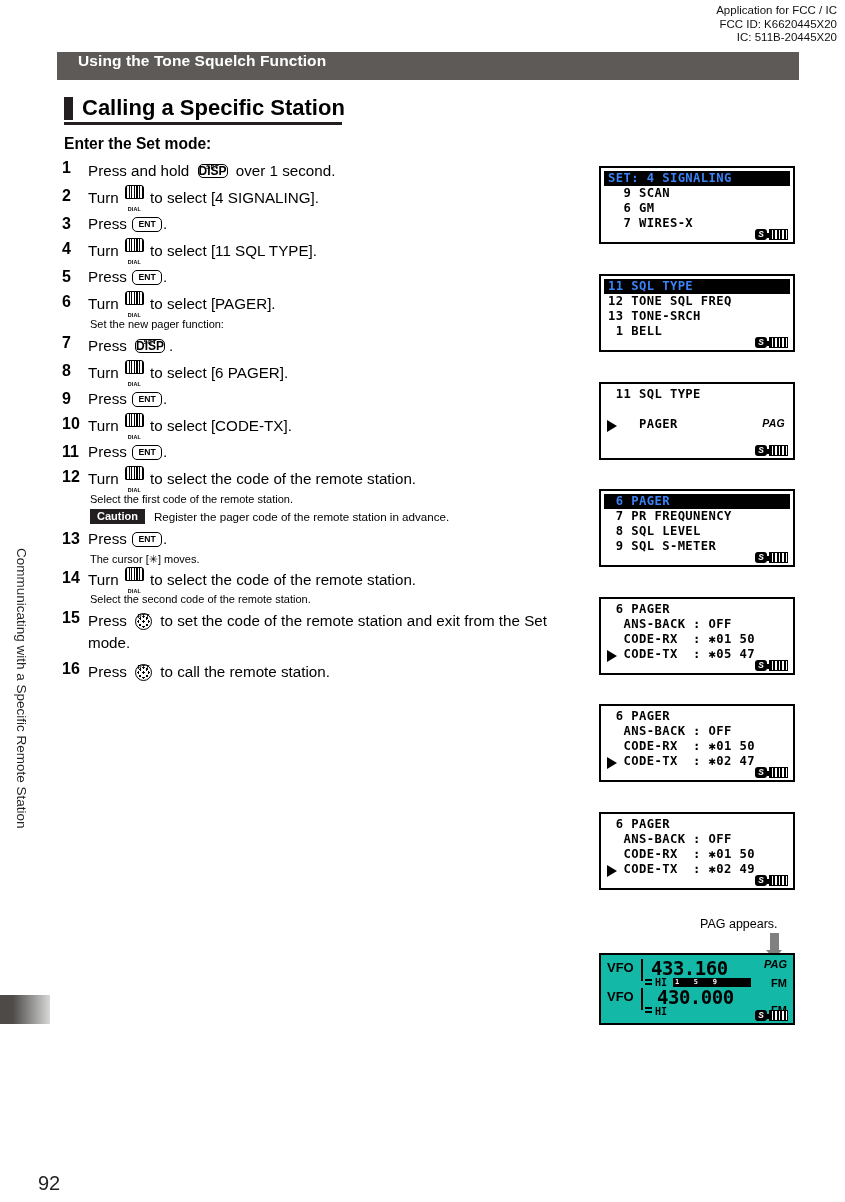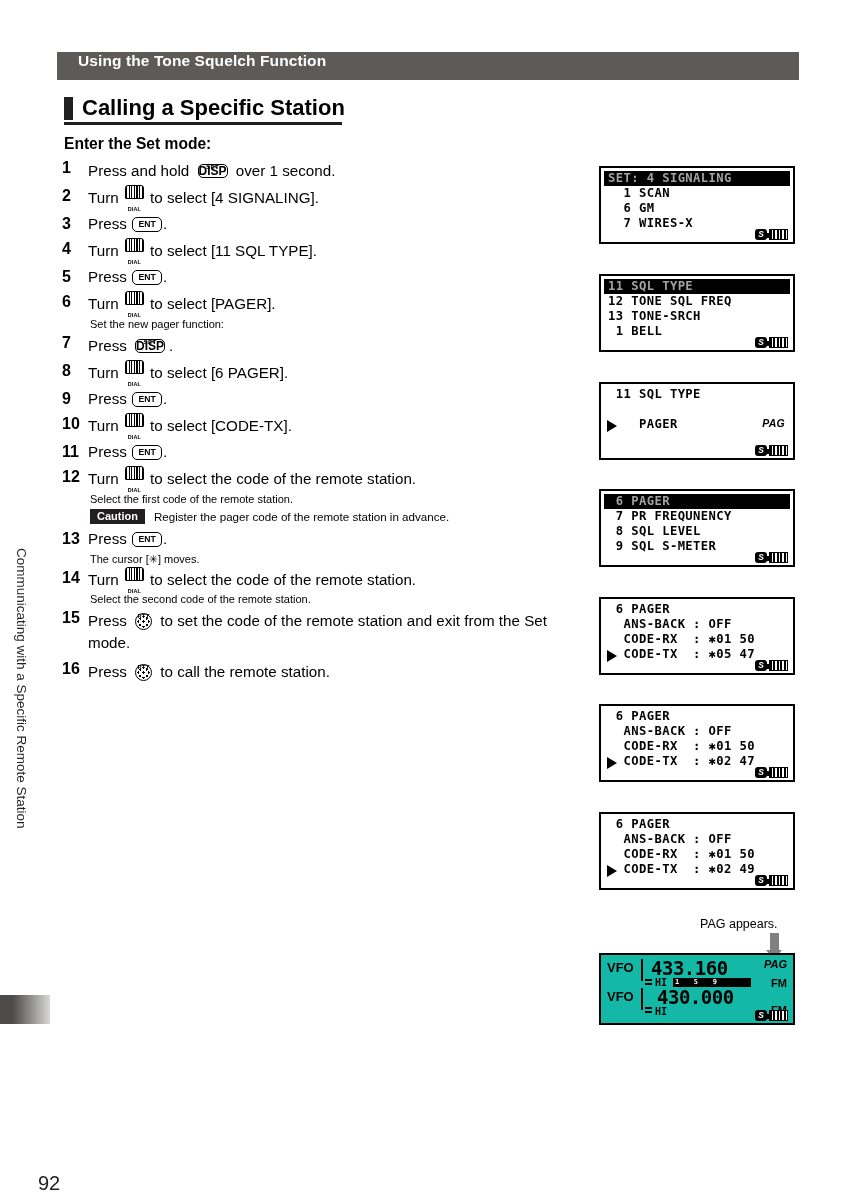--- a/index.html
+++ b/index.html
@@ -92,21 +92,21 @@
   .caution-badge{background:#231f20;color:#fff;font-size:11px;font-weight:bold;
     padding:2px 7px 2.5px;line-height:1;}
   .caution-text{font-size:11.6px;margin-left:9px;}
 
   
   .lcd{position:absolute;left:599px;width:196px;height:78px;
     border:2px solid #000;background:#fff;box-sizing:border-box;
     font-family:"DejaVu Sans Mono", monospace;}
   .lcd-inner{position:relative;width:100%;height:100%;}
   .lcd-hdr{position:absolute;left:3px;top:3px;right:3px;height:15px;
-    background:#000;color:#a3a3a3;font-size:12.2px;font-weight:bold;
+    background:#000;color:#3b82f6;font-size:12.2px;font-weight:bold;
     line-height:15px;letter-spacing:.4px;white-space:pre;padding-left:4px;
     box-sizing:border-box;}
   .lcd-line{position:absolute;left:7px;font-size:12.2px;font-weight:bold;
     letter-spacing:.4px;white-space:pre;line-height:15px;}
   .lcd-r1{top:3px;} .lcd-r2{top:18px;} .lcd-r3{top:33px;} .lcd-r4{top:48px;}
   .lcd-pag{position:absolute;right:8px;top:33px;font-size:10.5px;font-weight:bold;
     font-family:"Liberation Sans",sans-serif;font-style:italic;letter-spacing:.3px;}
   .lcd-status{position:absolute;right:5px;bottom:2px;display:flex;align-items:center;gap:2px;}
   .st-s{display:inline-block;width:12px;height:11px;background:#000;color:#fff;
     border-radius:3px;font-size:8.4px;font-weight:bold;text-align:center;
@@ -149,20 +149,25 @@
     font-family:"DejaVu Sans Mono",monospace;font-size:7px;font-weight:bold;
     line-height:9px;letter-spacing:5.2px;padding-left:2px;box-sizing:border-box;}
   .vfo-tick{position:absolute;width:7px;height:2px;background:#000;}
   .vfo-vbar{position:absolute;width:2px;background:#000;}
 </style>
 </head>
 <body>
 
 <div class="page">
 
+  <div class="reg-header">
+    <div>Application for FCC / IC</div>
+    <div>FCC ID: K6620445X20</div>
+    <div>IC: 511B-20445X20</div>
+  </div>
 
   <div class="title-bar">
     <span class="title-bar-text">Using the Tone Squelch Function</span>
   </div>
 
   <div class="section-head">
     <span class="section-tab"></span>
     <span class="section-title">Calling a Specific Station</span>
     <span class="section-rule"></span>
   </div>
@@ -245,21 +250,21 @@
       <div class="step">
         <span class="step-num">16</span>
         <span class="step-body">Press <span class="key k-ptt"><span class="top">PTT</span><span class="circ"></span></span> to call the remote station.</span>
       </div>
     </div>
 
   <div id="lcd-root">
       <div class="lcd" style="top: 166px;">
         <div class="lcd-inner">
           <div class="lcd-hdr">SET: 4 SIGNALING</div>
-          <div class="lcd-line lcd-r2">  1 SCAN</div>
+          <div class="lcd-line lcd-r2">  9 SCAN</div>
           <div class="lcd-line lcd-r3">  6 GM</div>
           <div class="lcd-line lcd-r4">  7 WIRES-X</div>
           <span class="lcd-status">
             <span class="st-s">S</span>
             <span class="st-bat"></span>
           </span>
         </div>
       </div>
       <div class="lcd" style="top: 274px;">
         <div class="lcd-inner">

